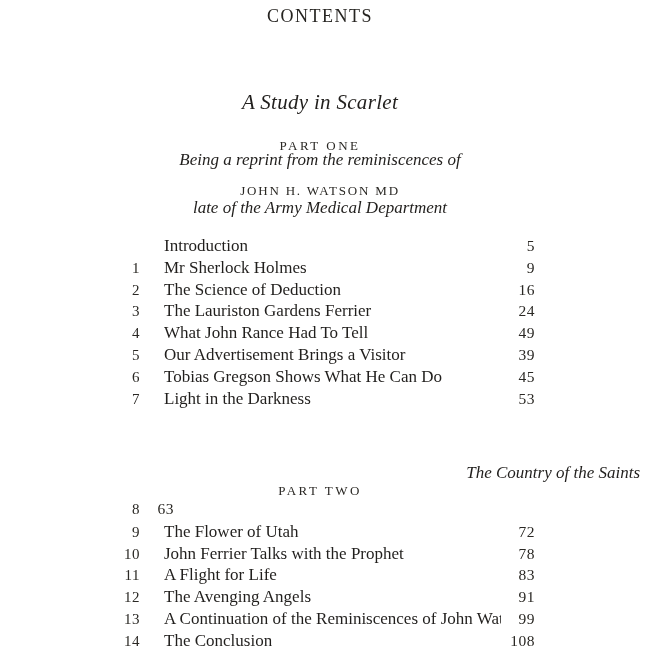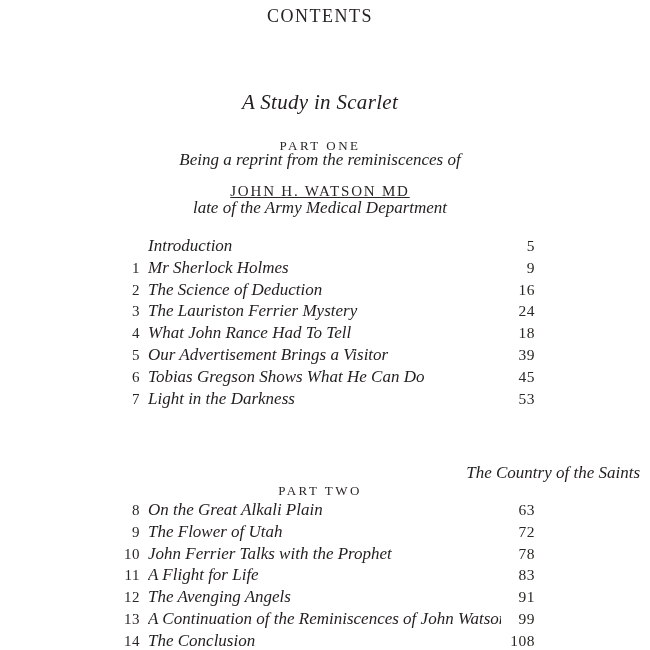--- a/index.html
+++ b/index.html
@@ -40,24 +40,23 @@
   }
   .part-one-heading { top: 138px; }
   .part-two-heading { top: 443px; margin-top: 40px; }
   .subtitle-italic {
     font-style: italic;
     font-size: 17px;
   }
   .sub1 { top: 150px; }
   .sub2 {
     top: 183px;
-    font-size: 15px;
+    font-size: 13px;
     letter-spacing: 1.8px;
     color: #2a2824;
-    text-decoration: underline;
   }
   .sub3 { top: 198px; }
   .part-two-sub { top: 463px; text-align: right; }
 
   .toc {
     position: absolute;
     left: 103px;
     width: 432px;
   }
   .toc-part-one { top: 236px; }
@@ -70,22 +69,21 @@
   }
   .chapter-num {
     width: 37px;
     text-align: right;
     font-size: 15px;
     letter-spacing: 0.5px;
     color: #2a2824;
     flex: none;
   }
   .chapter-title {
-    margin-left: 8px;
-    font-style: italic;
+    margin-left: 24px;
     flex: 1 1 auto;
     white-space: nowrap;
     overflow: hidden;
   }
   .page-num {
     text-align: right;
     font-size: 15.5px;
     letter-spacing: 0.5px;
     color: #2a2824;
     flex: none;
@@ -117,27 +115,27 @@
       <span class="chapter-title">Mr Sherlock Holmes</span>
       <span class="page-num">9</span>
     </div>
     <div class="toc-row">
       <span class="chapter-num">2</span>
       <span class="chapter-title">The Science of Deduction</span>
       <span class="page-num">16</span>
     </div>
     <div class="toc-row">
       <span class="chapter-num">3</span>
-      <span class="chapter-title">The Lauriston Ferrier Mystery</span>
+      <span class="chapter-title">The Lauriston Gardens Ferrier</span>
       <span class="page-num">24</span>
     </div>
     <div class="toc-row">
       <span class="chapter-num">4</span>
       <span class="chapter-title">What John Rance Had To Tell</span>
-      <span class="page-num">18</span>
+      <span class="page-num">49</span>
     </div>
     <div class="toc-row">
       <span class="chapter-num">5</span>
       <span class="chapter-title">Our Advertisement Brings a Visitor</span>
       <span class="page-num">39</span>
     </div>
     <div class="toc-row">
       <span class="chapter-num">6</span>
       <span class="chapter-title">Tobias Gregson Shows What He Can Do</span>
       <span class="page-num">45</span>
@@ -148,21 +146,20 @@
       <span class="page-num">53</span>
     </div>
   </div>
 
   <div class="center-col part-heading part-two-heading">PART TWO</div>
   <div class="center-col subtitle-italic part-two-sub">The Country of the Saints</div>
 
   <div class="toc toc-part-two">
     <div class="toc-row">
       <span class="chapter-num">8</span>
-      <span class="chapter-title">On the Great Alkali Plain</span>
       <span class="page-num">63</span>
     </div>
     <div class="toc-row">
       <span class="chapter-num">9</span>
       <span class="chapter-title">The Flower of Utah</span>
       <span class="page-num">72</span>
     </div>
     <div class="toc-row">
       <span class="chapter-num">10</span>
       <span class="chapter-title">John Ferrier Talks with the Prophet</span>

